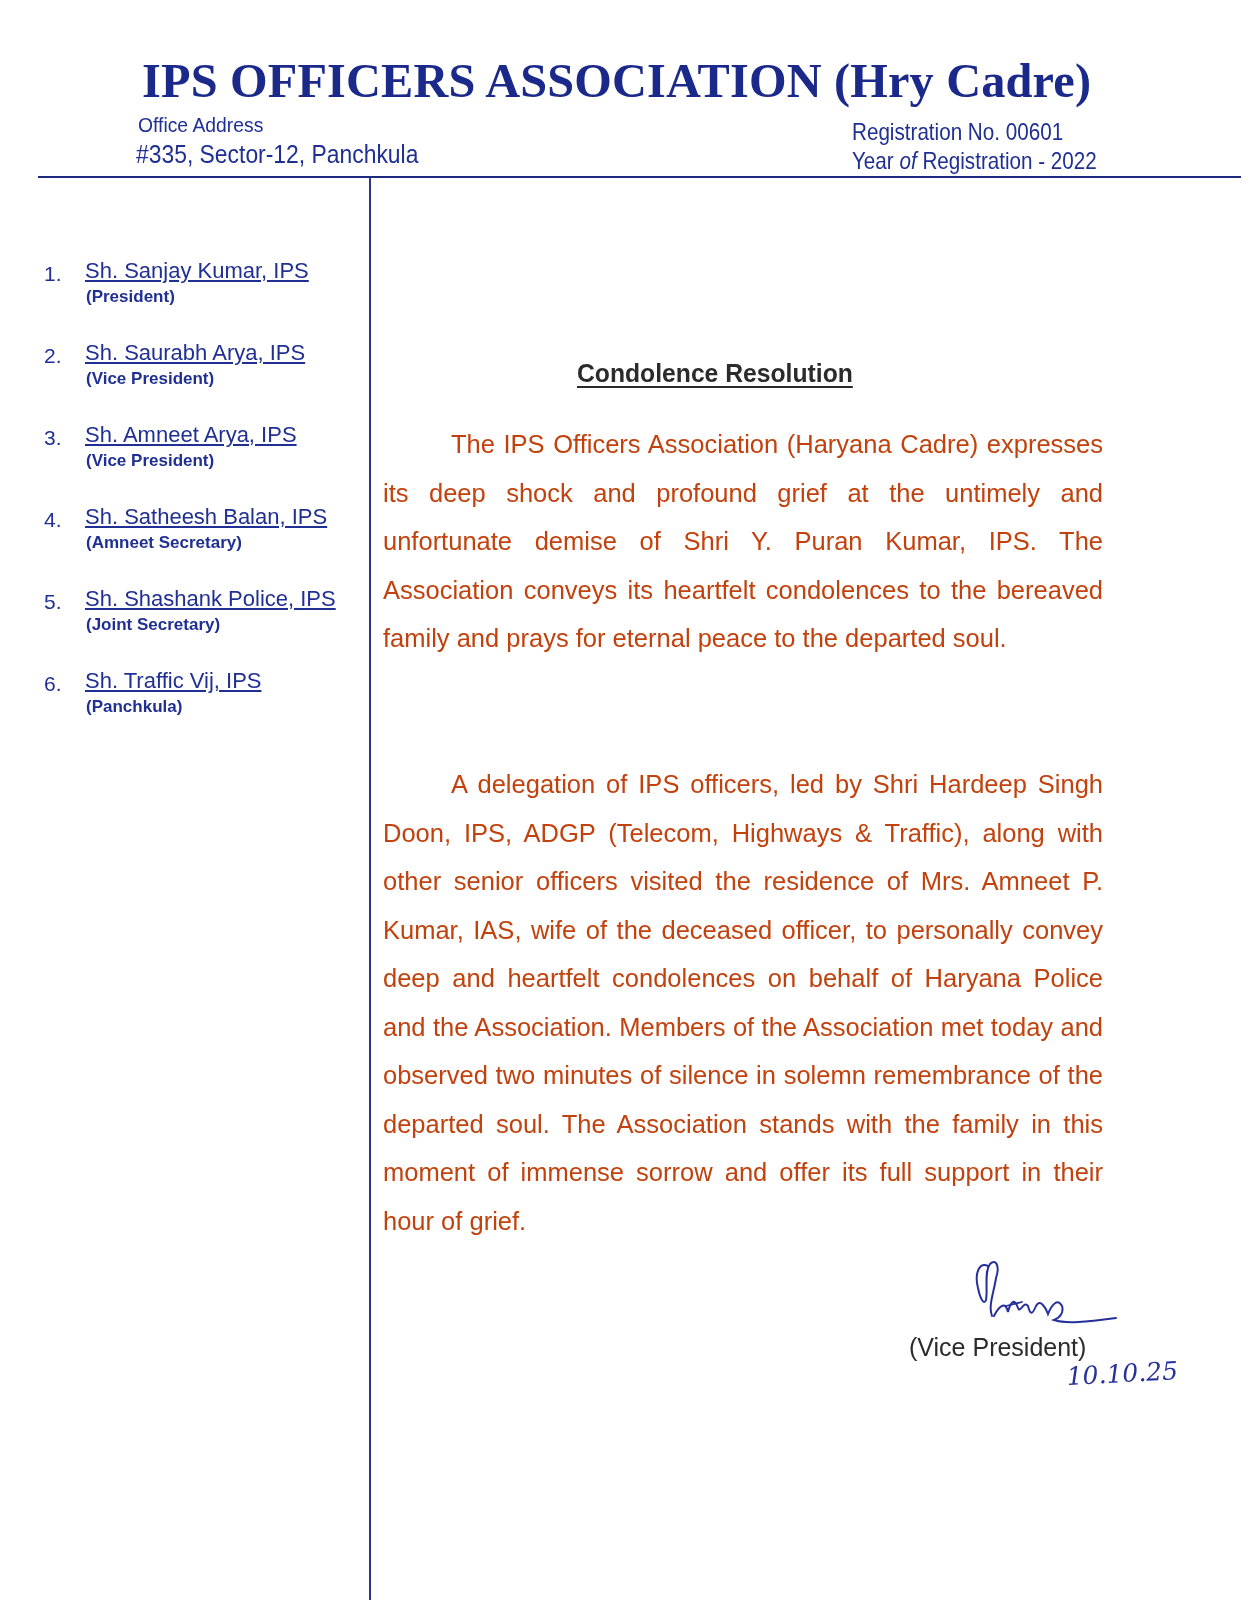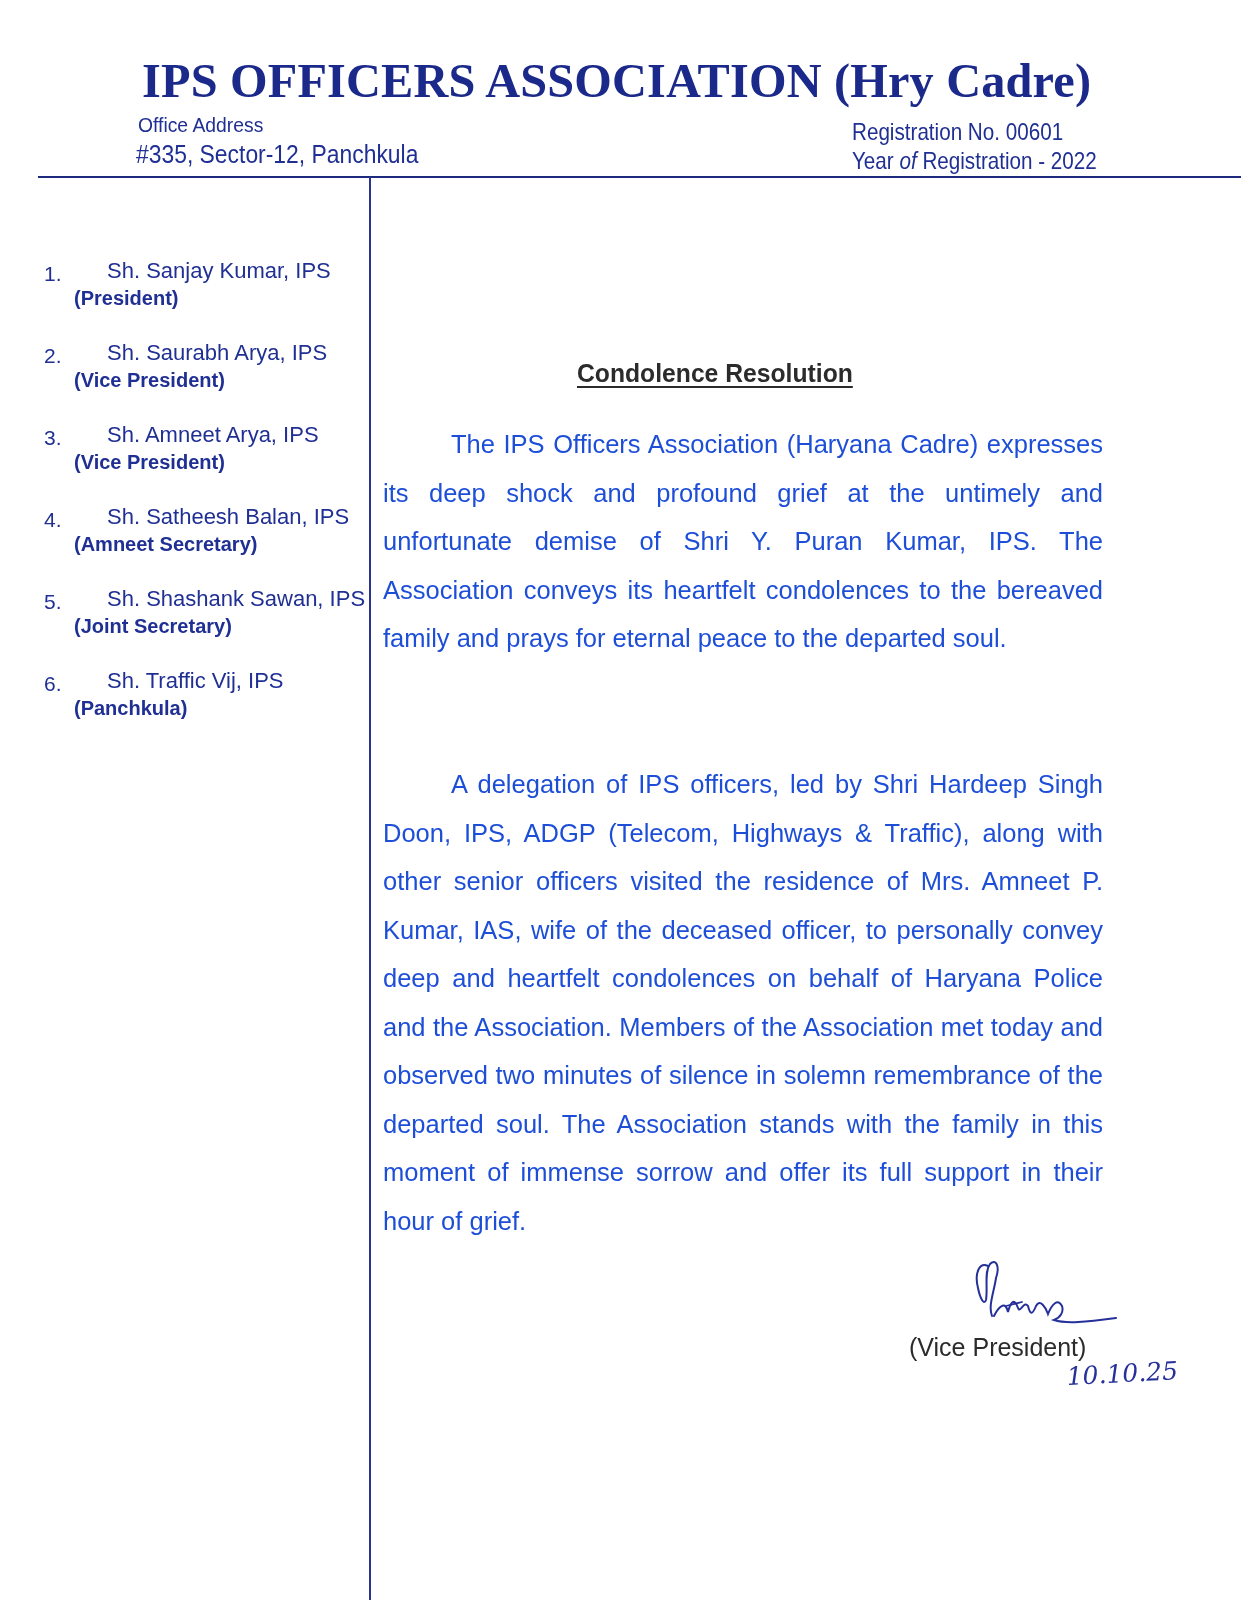--- a/index.html
+++ b/index.html
@@ -98,30 +98,31 @@
     color: #1f2f93;
   }
   .member .num {
     position: absolute;
     left: 0;
     top: 4px;
     font-size: 21px;
   }
   .member .name {
     position: absolute;
-    left: 63px;
+    left: 41px;
     top: 0;
     font-size: 22px;
     white-space: nowrap;
+    text-decoration: underline;
   }
   .member .role {
     position: absolute;
-    left: 30px;
+    left: 42px;
     top: 29px;
-    font-size: 20px;
+    font-size: 17px;
     font-weight: bold;
     white-space: nowrap;
   }
   
   .doc-heading {
     position: absolute;
     left: 577px;
     top: 358px;
     font-size: 26px;
     font-weight: bold;
@@ -132,21 +133,21 @@
     transform-origin: left top;
     white-space: nowrap;
   }
   .body-text {
     position: absolute;
     left: 383px;
     width: 720px;
     font-size: 25.5px;
     line-height: 48.5px;
     text-align: justify;
-    color: #1d4ed8;
+    color: #c2410c;
     transform-origin: left top;
   }
   .para1 { top: 420px; }
   .para2 { top: 760px; }
   .body-text p {
     margin: 0;
     text-indent: 68px;
   }
   .signature {
     position: absolute;
@@ -204,21 +205,21 @@
     <span class="name">Sh. Amneet Arya, IPS</span>
     <span class="role">(Vice President)</span>
   </div>
   <div class="member">
     <span class="num">4.</span>
     <span class="name">Sh. Satheesh Balan, IPS</span>
     <span class="role">(Amneet Secretary)</span>
   </div>
   <div class="member">
     <span class="num">5.</span>
-    <span class="name">Sh. Shashank Sawan, IPS</span>
+    <span class="name">Sh. Shashank Police, IPS</span>
     <span class="role">(Joint Secretary)</span>
   </div>
   <div class="member">
     <span class="num">6.</span>
     <span class="name">Sh. Traffic Vij, IPS</span>
     <span class="role">(Panchkula)</span>
   </div>
 </div>
 
 <div class="doc-heading">Condolence Resolution</div>

